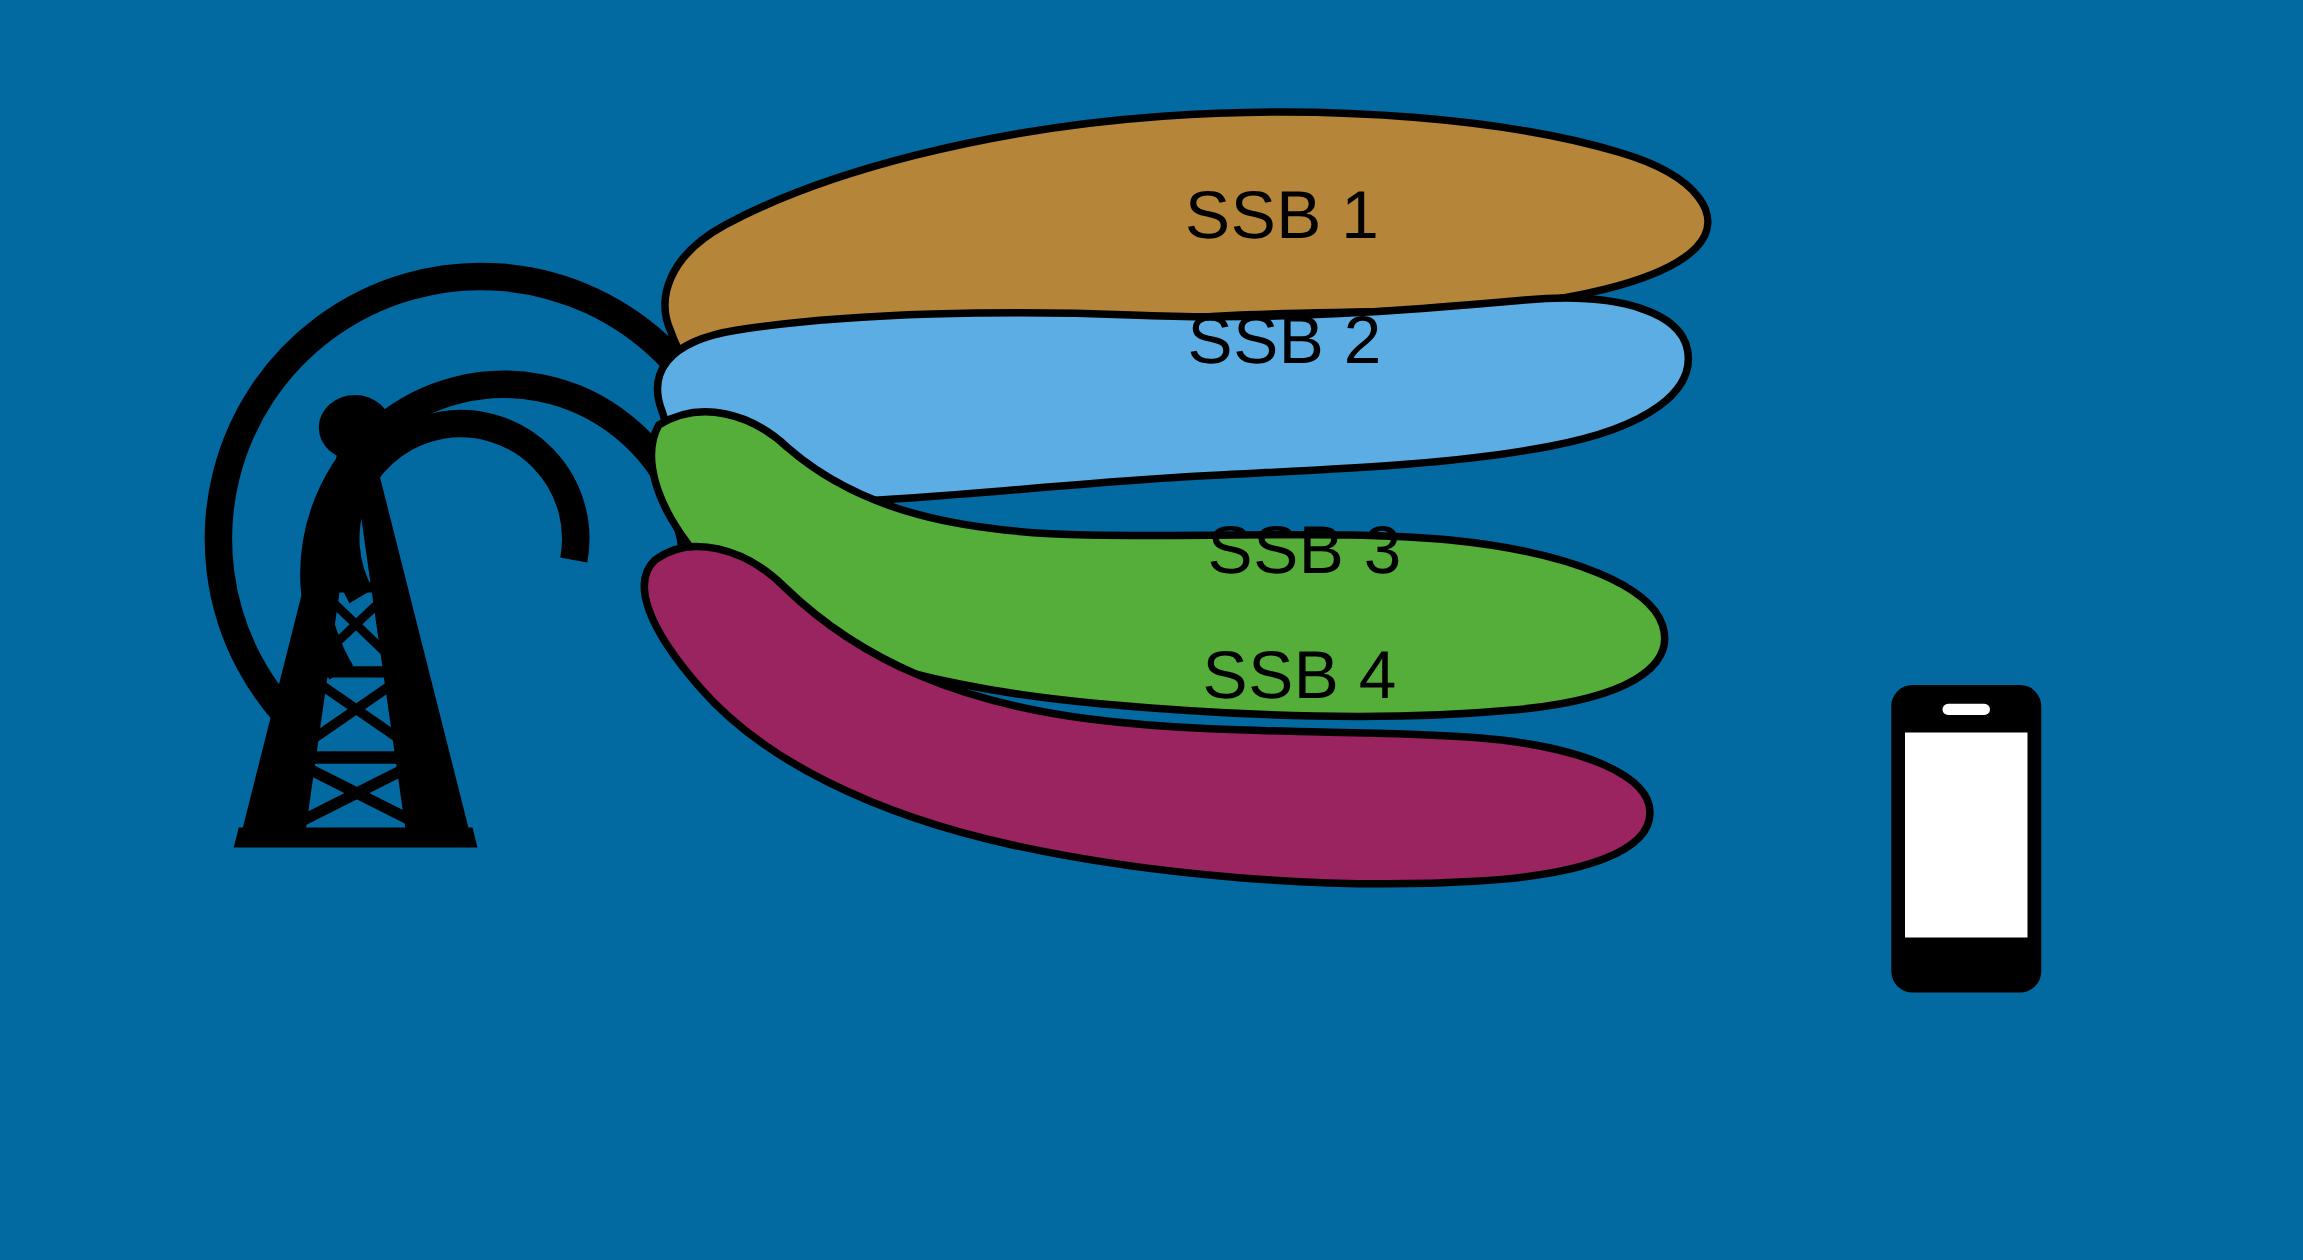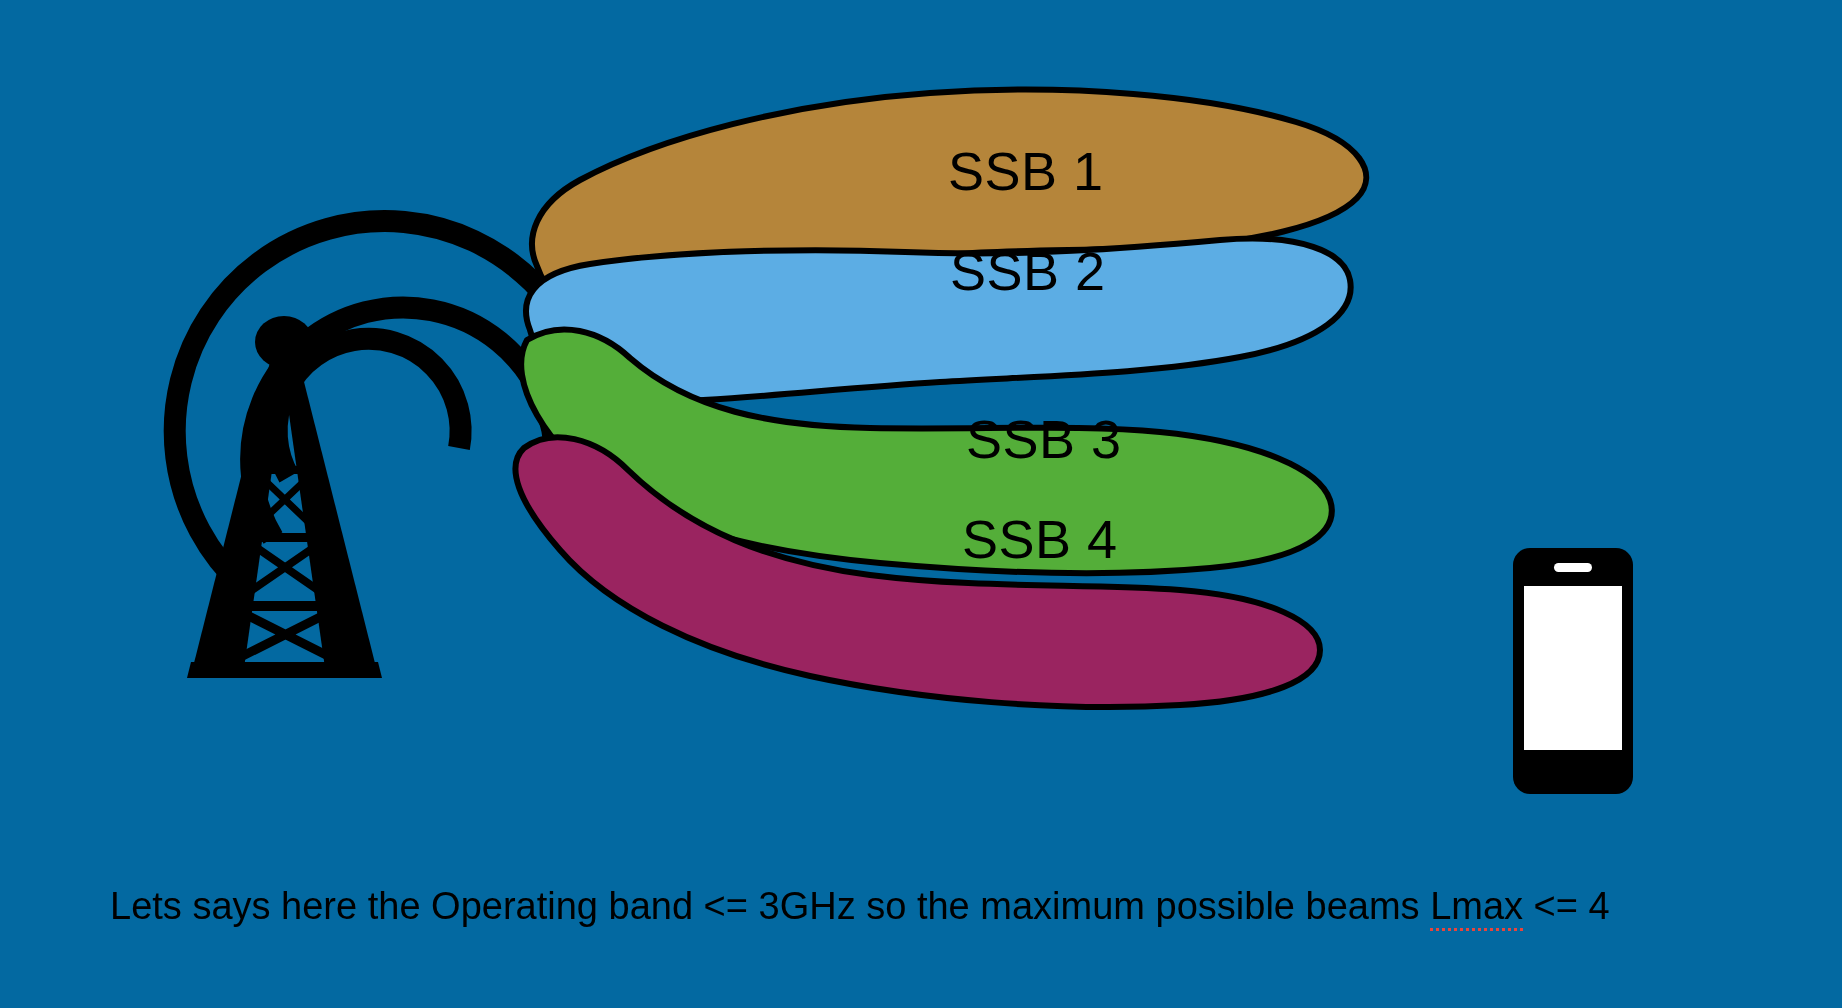--- a/index.html
+++ b/index.html
@@ -129,17 +129,14 @@
     <text class="lobe-label" x="962" y="558">SSB 4</text>
 
     <g>
       <rect x="1513" y="548" width="120" height="246" rx="17" ry="17" fill="#000000"></rect>
       <rect x="1524" y="586" width="98" height="164" fill="#ffffff"></rect>
       <rect x="1554" y="563" width="38" height="9" rx="4.5" ry="4.5" fill="#ffffff"></rect>
     </g>
 
   </svg>
 
-  <div class="caption-text">
-    <span>Lets says here the Operating band &lt;= 3GHz so the maximum possible beams </span><span class="misspelled" style="border-bottom-color: rgb(232, 69, 60);">Lmax</span><span> &lt;= 4</span>
-  </div>
 
 </div>
 
 </body></html>

